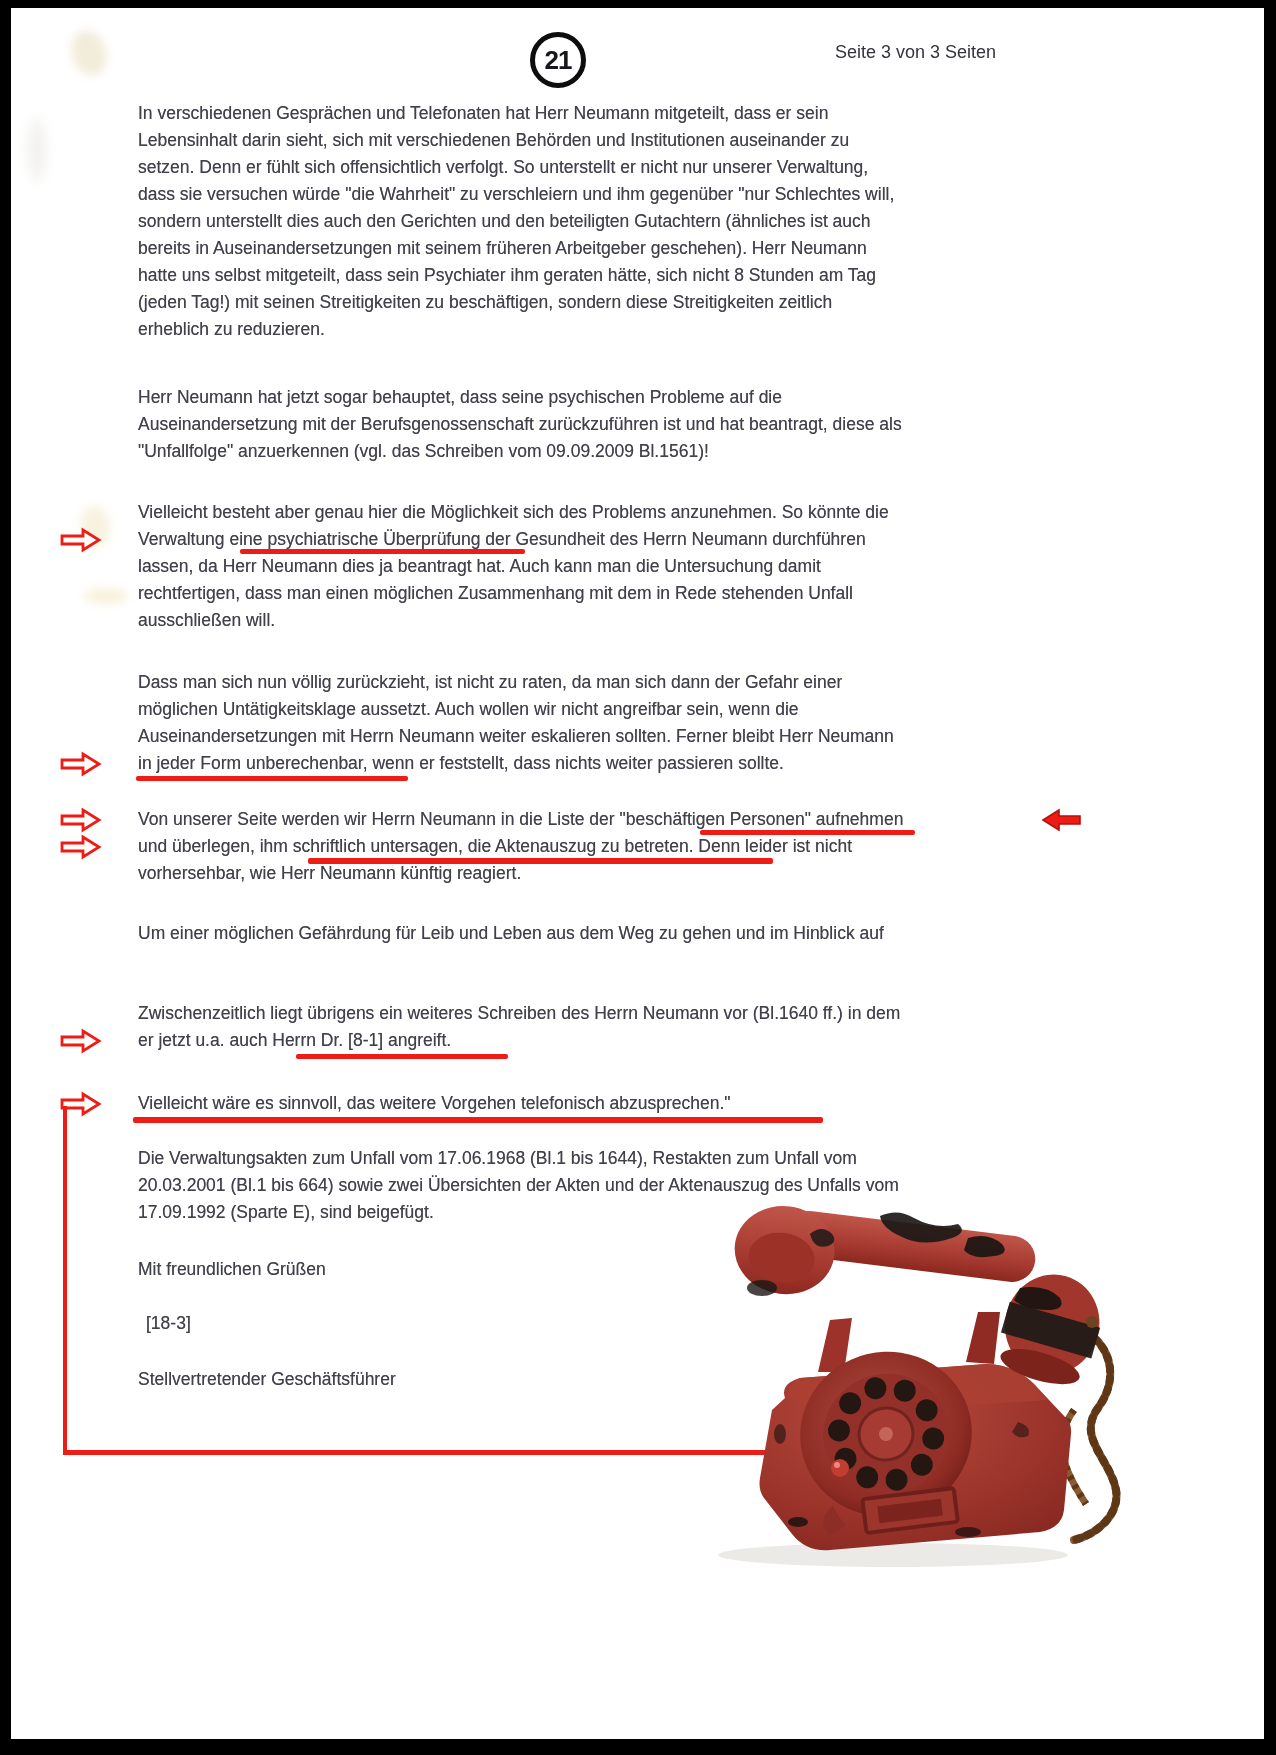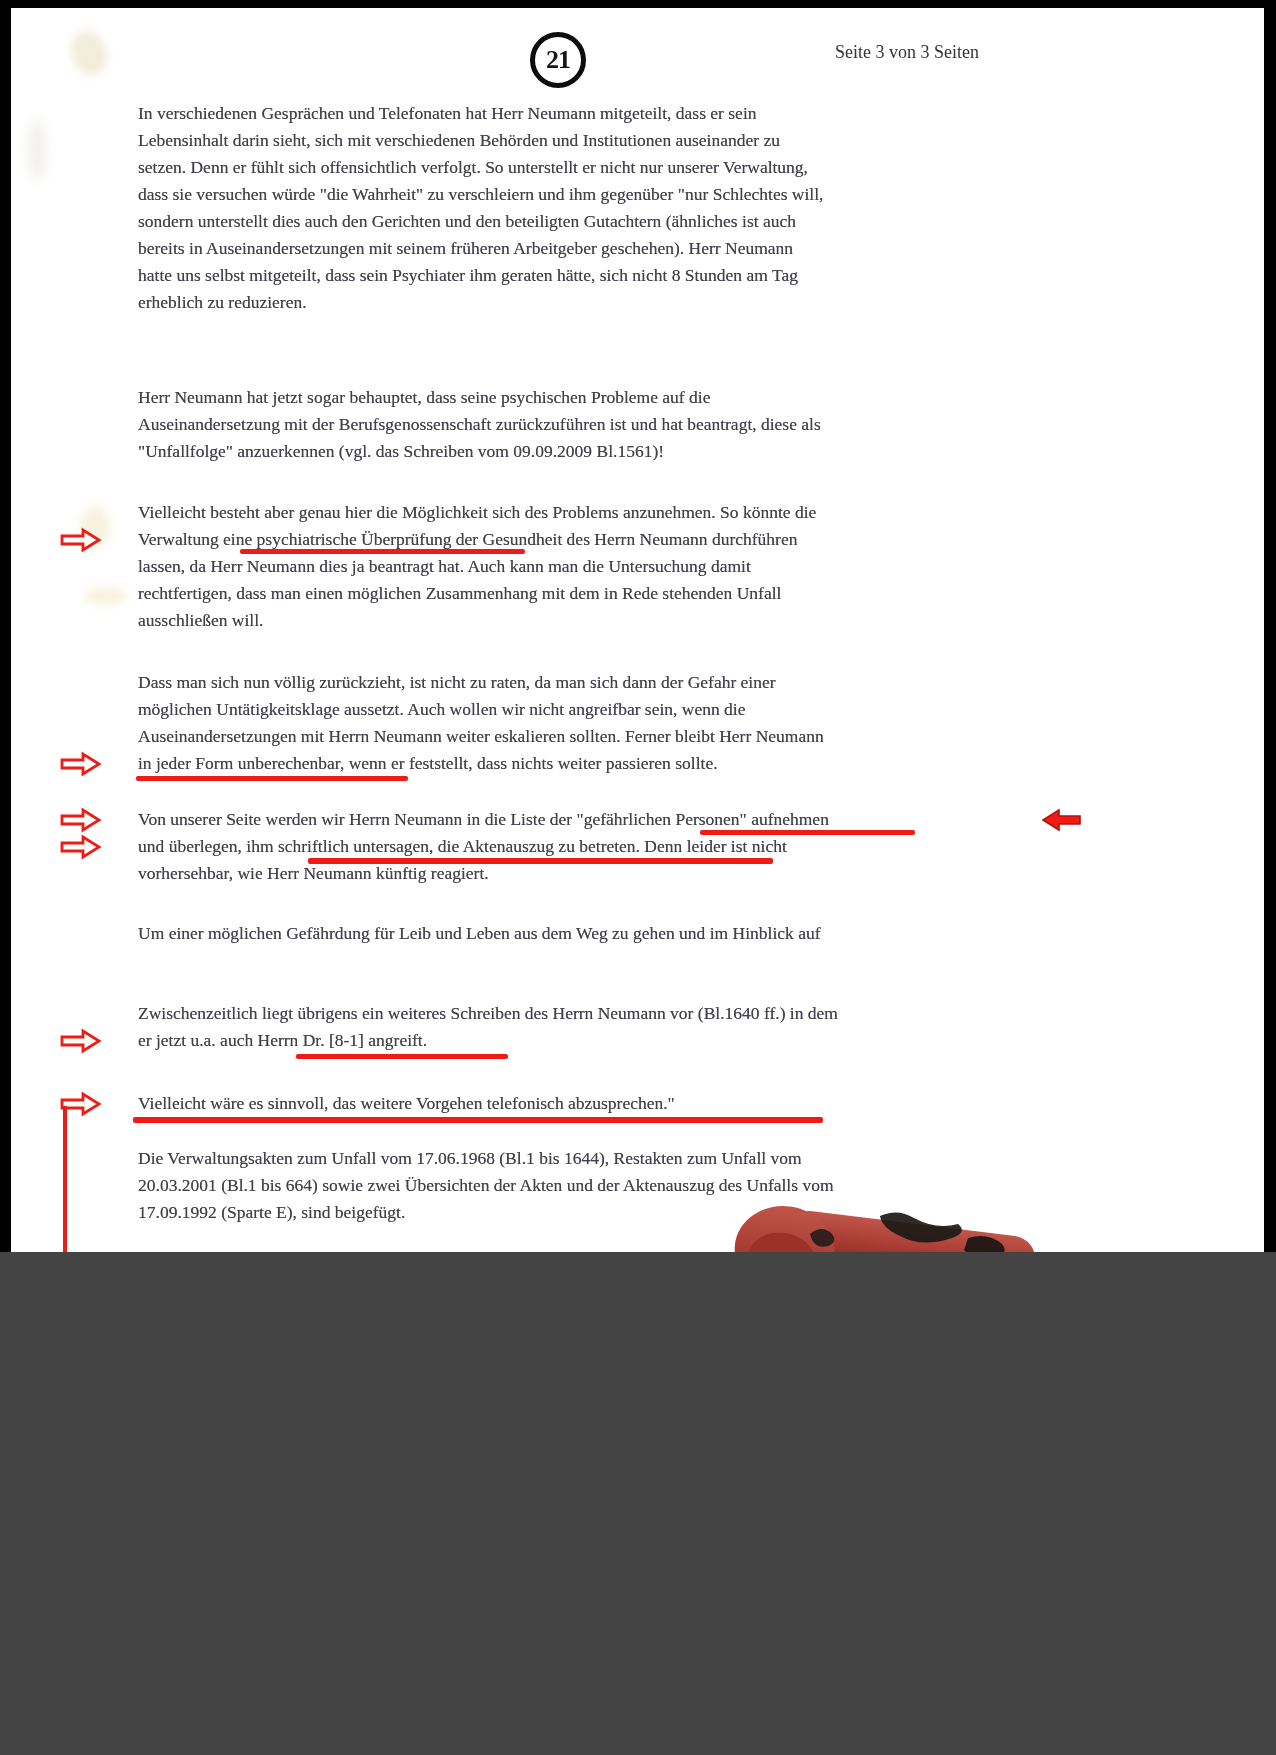--- a/index.html
+++ b/index.html
@@ -1,17 +1,17 @@
 <!DOCTYPE html>
 <html><head>
 <meta charset="utf-8">
 <style>
   html,body{margin:0;padding:0;background:#444;}
-  .stage{position:relative;width:1276px;height:1252px;background:#000;overflow:hidden;
-         font-family:Liberation Serif, serif;}
+  .stage{position:relative;width:1276px;height:1755px;background:#000;overflow:hidden;
+         font-family:Liberation Sans, sans-serif;}
   .paper{position:absolute;left:11px;top:8px;width:1253px;height:1731px;background:#ffffff;}
 
   
   .badge{position:absolute;left:530px;top:32px;width:46px;height:46px;border:5px solid #0d0d0d;
          border-radius:50%;text-align:center;line-height:46px;font-size:26px;font-weight:bold;
          color:#16161c;background:#fff;letter-spacing:-1px;}
   .page-indicator{position:absolute;left:835px;top:42px;width:195px;text-align:left;
          font-size:18px;color:#33343c;}
 
   
@@ -52,20 +52,21 @@
   <div class="page-indicator">Seite 3 von 3 Seiten</div>
 
   <div class="para" style="top:100px">
     <div class="line">In verschiedenen Gesprächen und Telefonaten hat Herr Neumann mitgeteilt, dass er sein</div>
     <div class="line">Lebensinhalt darin sieht, sich mit verschiedenen Behörden und Institutionen auseinander zu</div>
     <div class="line">setzen. Denn er fühlt sich offensichtlich verfolgt. So unterstellt er nicht nur unserer Verwaltung,</div>
     <div class="line">dass sie versuchen würde "die Wahrheit" zu verschleiern und ihm gegenüber "nur Schlechtes will,</div>
     <div class="line">sondern unterstellt dies auch den Gerichten und den beteiligten Gutachtern (ähnliches ist auch</div>
     <div class="line">bereits in Auseinandersetzungen mit seinem früheren Arbeitgeber geschehen). Herr Neumann</div>
     <div class="line">hatte uns selbst mitgeteilt, dass sein Psychiater ihm geraten hätte, sich nicht 8 Stunden am Tag</div>
+    <div class="line">(jeden Tag!) mit seinen Streitigkeiten zu beschäftigen, sondern diese Streitigkeiten zeitlich</div>
     <div class="line">erheblich zu reduzieren.</div>
   </div>
 
   <div class="para" style="top:384px">
     <div class="line">Herr Neumann hat jetzt sogar behauptet, dass seine psychischen Probleme auf die</div>
     <div class="line">Auseinandersetzung mit der Berufsgenossenschaft zurückzuführen ist und hat beantragt, diese als</div>
     <div class="line">"Unfallfolge" anzuerkennen (vgl. das Schreiben vom 09.09.2009 Bl.1561)!</div>
   </div>
 
   <div class="para" style="top:669px">
@@ -77,21 +78,21 @@
 
   <div class="para" style="top:499px">
     <div class="line">Vielleicht besteht aber genau hier die Möglichkeit sich des Problems anzunehmen. So könnte die</div>
     <div class="line">Verwaltung eine psychiatrische Überprüfung der Gesundheit des Herrn Neumann durchführen</div>
     <div class="line">lassen, da Herr Neumann dies ja beantragt hat. Auch kann man die Untersuchung damit</div>
     <div class="line">rechtfertigen, dass man einen möglichen Zusammenhang mit dem in Rede stehenden Unfall</div>
     <div class="line">ausschließen will.</div>
   </div>
 
   <div class="para" style="top:806px">
-    <div class="line">Von unserer Seite werden wir Herrn Neumann in die Liste der "gefährlichen Personen" aufnehmen</div>
+    <div class="line">Von unserer Seite werden wir Herrn Neumann in die Liste der "beschäftigen Personen" aufnehmen</div>
     <div class="line">und überlegen, ihm schriftlich untersagen, die Aktenauszug zu betreten. Denn leider ist nicht</div>
     <div class="line">vorhersehbar, wie Herr Neumann künftig reagiert.</div>
   </div>
 
   <div class="para" style="top:920px">
     <div class="line">Um einer möglichen Gefährdung für Leib und Leben aus dem Weg zu gehen und im Hinblick auf</div>
   </div>
 
   <div class="para" style="top:1000px">
     <div class="line">Zwischenzeitlich liegt übrigens ein weiteres Schreiben des Herrn Neumann vor (Bl.1640 ff.) in dem</div>

